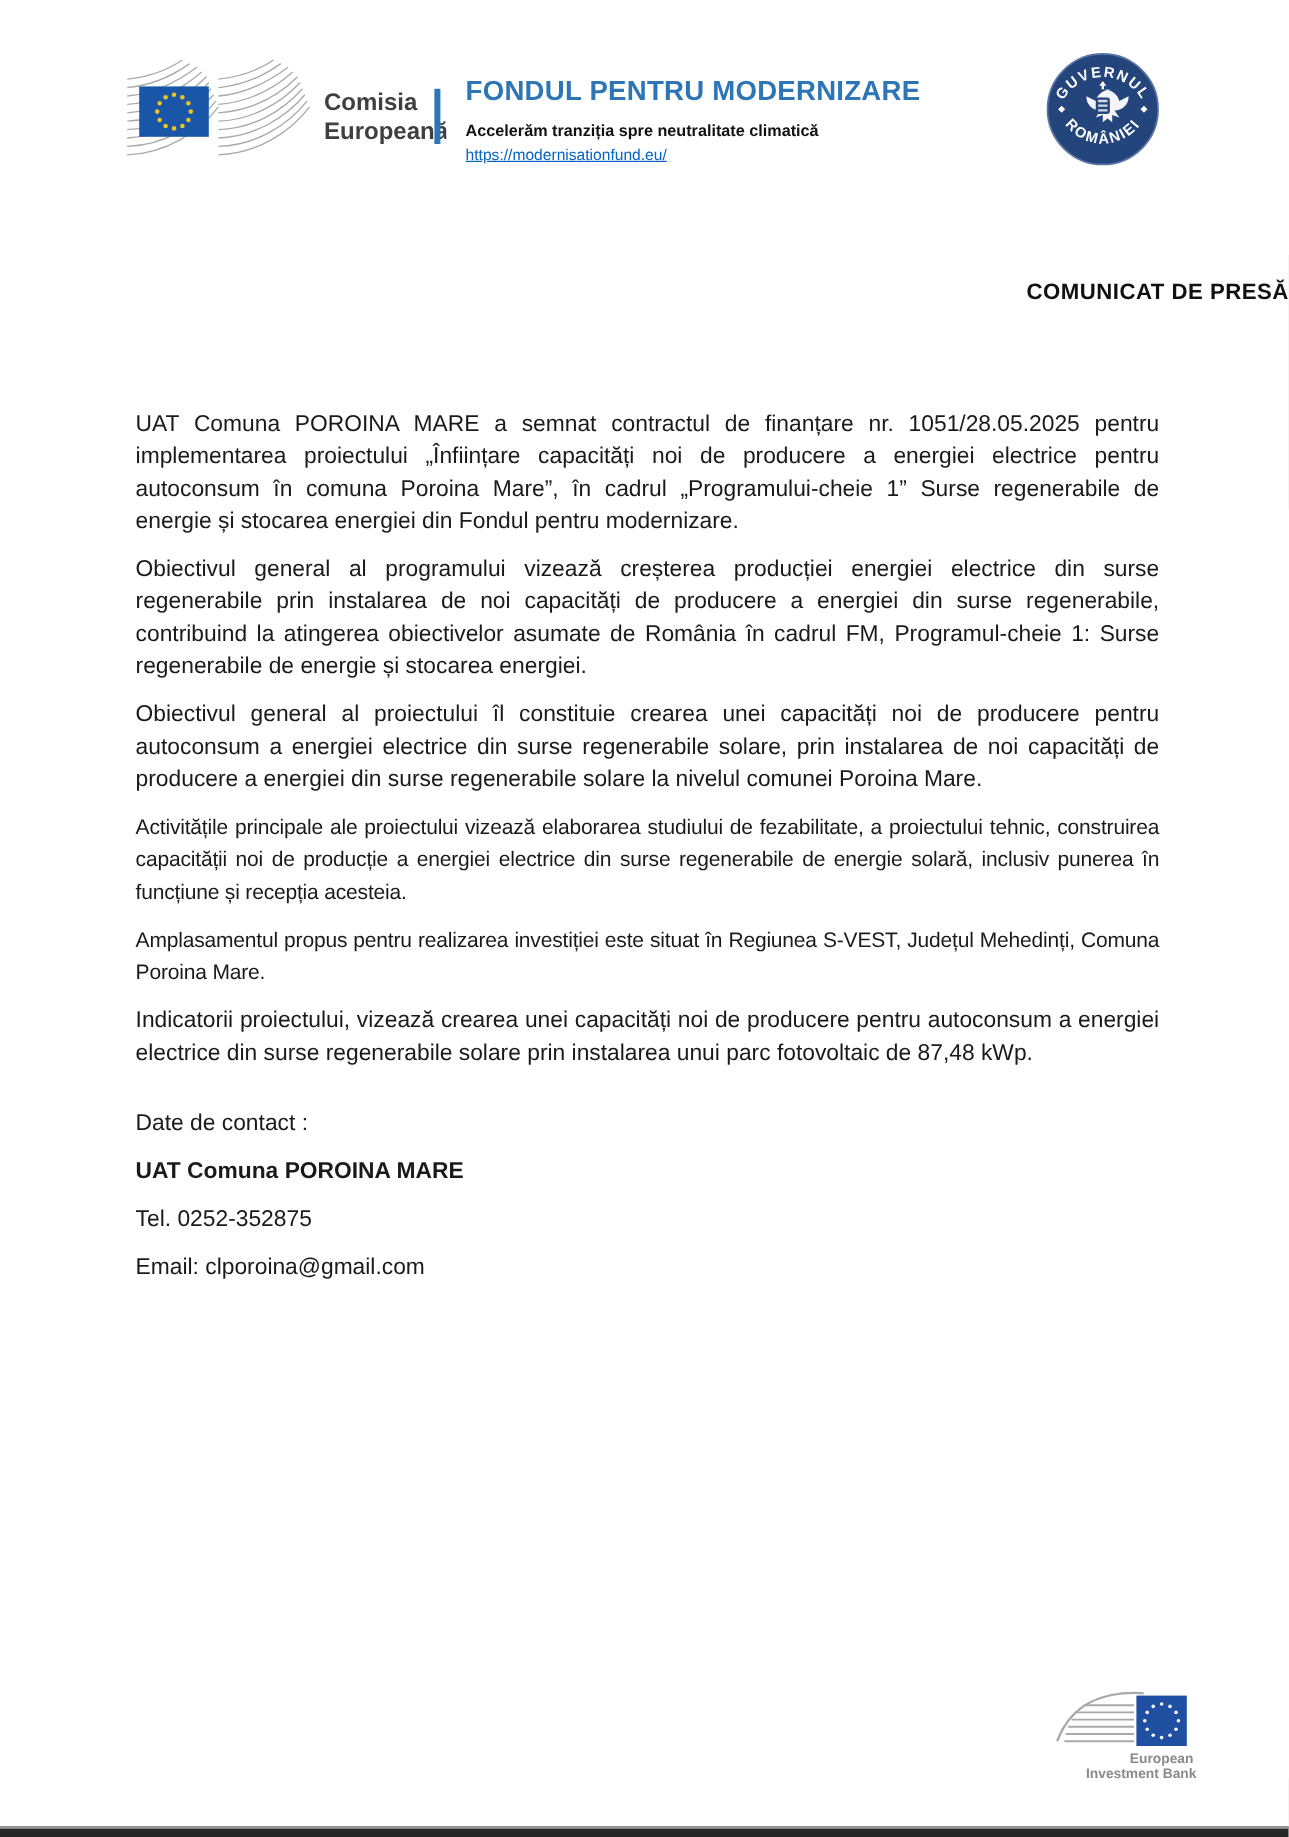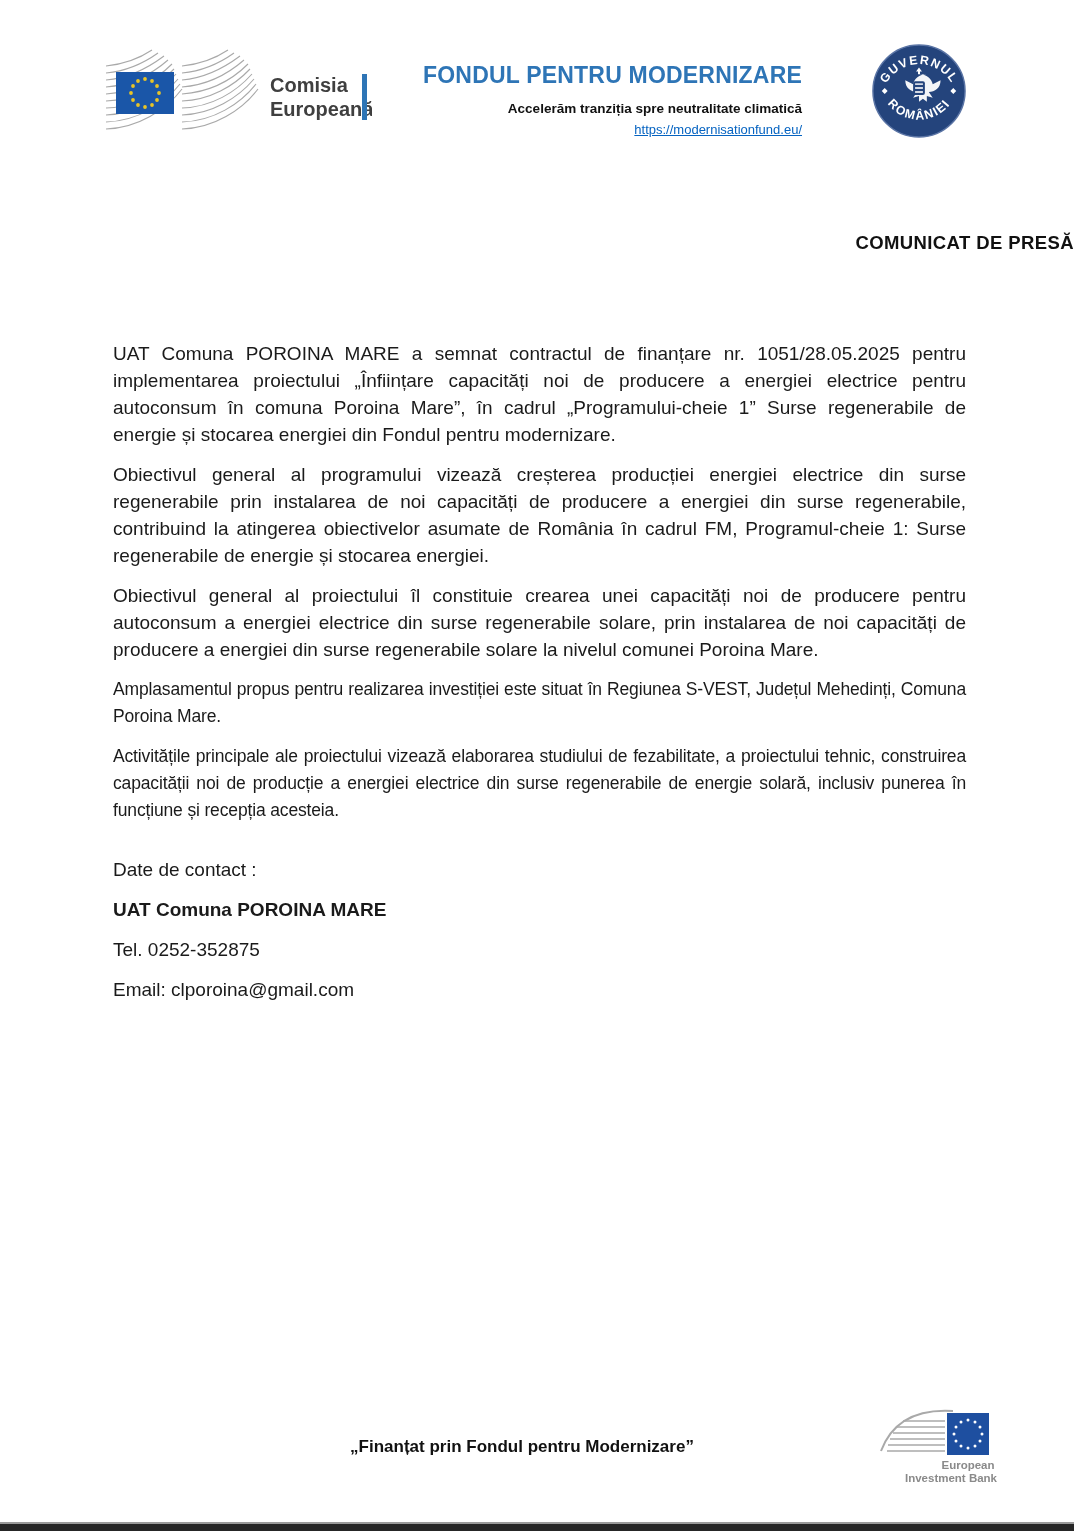--- a/index.html
+++ b/index.html
@@ -8,21 +8,21 @@
     width:1074px;height:1531px;
     margin:0 auto;
     background:#ffffff;
     font-family:"Liberation Sans","DejaVu Sans",sans-serif;
     color:#1a1a1a;
     overflow:hidden;
   }
   
   .ec-logo{position:absolute;left:104px;top:48px;}
   .header-center{
-    position:absolute;left:372px;top:62px;width:430px;text-align:right;
+    position:absolute;left:388px;top:62px;width:430px;text-align:left;
   }
   .fund-title{
     color:#2e75b6;font-weight:bold;font-size:23px;letter-spacing:0.2px;
     margin:0 0 6px 0;white-space:nowrap;
   }
   .fund-subtitle{
     color:#111;font-weight:bold;font-size:13.5px;margin:12px 0 4px 0;
   }
   .fund-url{
     color:#0563c1;font-size:13px;text-decoration:underline;
@@ -148,32 +148,32 @@
       </g>
     </svg>
   </div>
 
   <div class="doc-title">COMUNICAT DE PRESĂ</div>
 
   <div class="body-text">
     <p>UAT Comuna POROINA MARE a semnat contractul de finanțare nr. 1051/28.05.2025 pentru implementarea proiectului „Înființare capacități noi de producere a energiei electrice pentru autoconsum în comuna Poroina Mare”, în cadrul „Programului-cheie 1” Surse regenerabile de energie și stocarea energiei din Fondul pentru modernizare.</p>
     <p>Obiectivul general al programului vizează creșterea producției energiei electrice din surse regenerabile prin instalarea de noi capacități de producere a energiei din surse regenerabile, contribuind la atingerea obiectivelor asumate de România în cadrul FM, Programul-cheie 1: Surse regenerabile de energie și stocarea energiei.</p>
     <p>Obiectivul general al proiectului îl constituie crearea unei capacități noi de producere pentru autoconsum a energiei electrice din surse regenerabile solare, prin instalarea de noi capacități de producere a energiei din surse regenerabile solare la nivelul comunei Poroina Mare.</p>
+    <p class="condensed">Activitățile principale ale proiectului vizează elaborarea studiului de fezabilitate, a proiectului tehnic, construirea capacității noi de producție a energiei electrice din surse regenerabile de energie solară, inclusiv punerea în funcțiune și recepția acesteia.</p>
     <p class="condensed">Amplasamentul propus pentru realizarea investiției este situat în Regiunea S-VEST, Județul Mehedinți, Comuna Poroina Mare.</p>
-    <p class="condensed">Activitățile principale ale proiectului vizează elaborarea studiului de fezabilitate, a proiectului tehnic, construirea capacității noi de producție a energiei electrice din surse regenerabile de energie solară, inclusiv punerea în funcțiune și recepția acesteia.</p>
+    <p>Indicatorii proiectului, vizează crearea unei capacități noi de producere pentru autoconsum a energiei electrice din surse regenerabile solare prin instalarea unui parc fotovoltaic de 87,48 kWp.</p>
 
     <div class="contact">
       <p class="contact-heading">Date de contact :</p>
       <p class="contact-name">UAT Comuna POROINA MARE</p>
       <p class="contact-line">Tel. 0252-352875</p>
       <p class="contact-line">Email: clporoina@gmail.com</p>
     </div>
   </div>
 
-  <div class="footer-note">„Finanțat prin Fondul pentru Modernizare”</div>
 
   <div class="eib-logo">
     <svg width="130" height="85" viewBox="0 0 130 85">
       <path d="M8,46 C20,14 48,4 80,6" stroke="#a9a9a9" stroke-width="2" fill="none"></path>
       <g stroke="#a9a9a9" stroke-width="1.6">
         <line x1="30" y1="16" x2="72" y2="16"></line>
         <line x1="24" y1="22" x2="72" y2="22"></line>
         <line x1="20" y1="28" x2="72" y2="28"></line>
         <line x1="17" y1="34" x2="72" y2="34"></line>
         <line x1="15" y1="40" x2="72" y2="40"></line>

